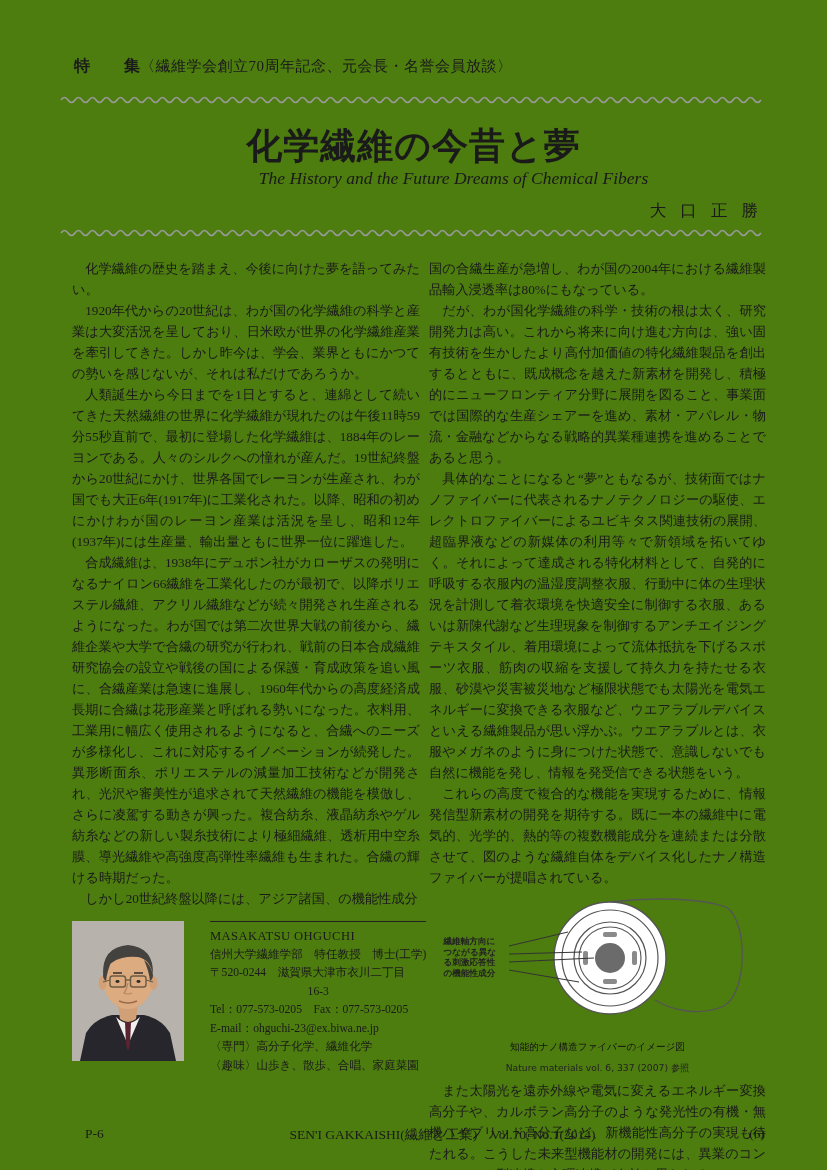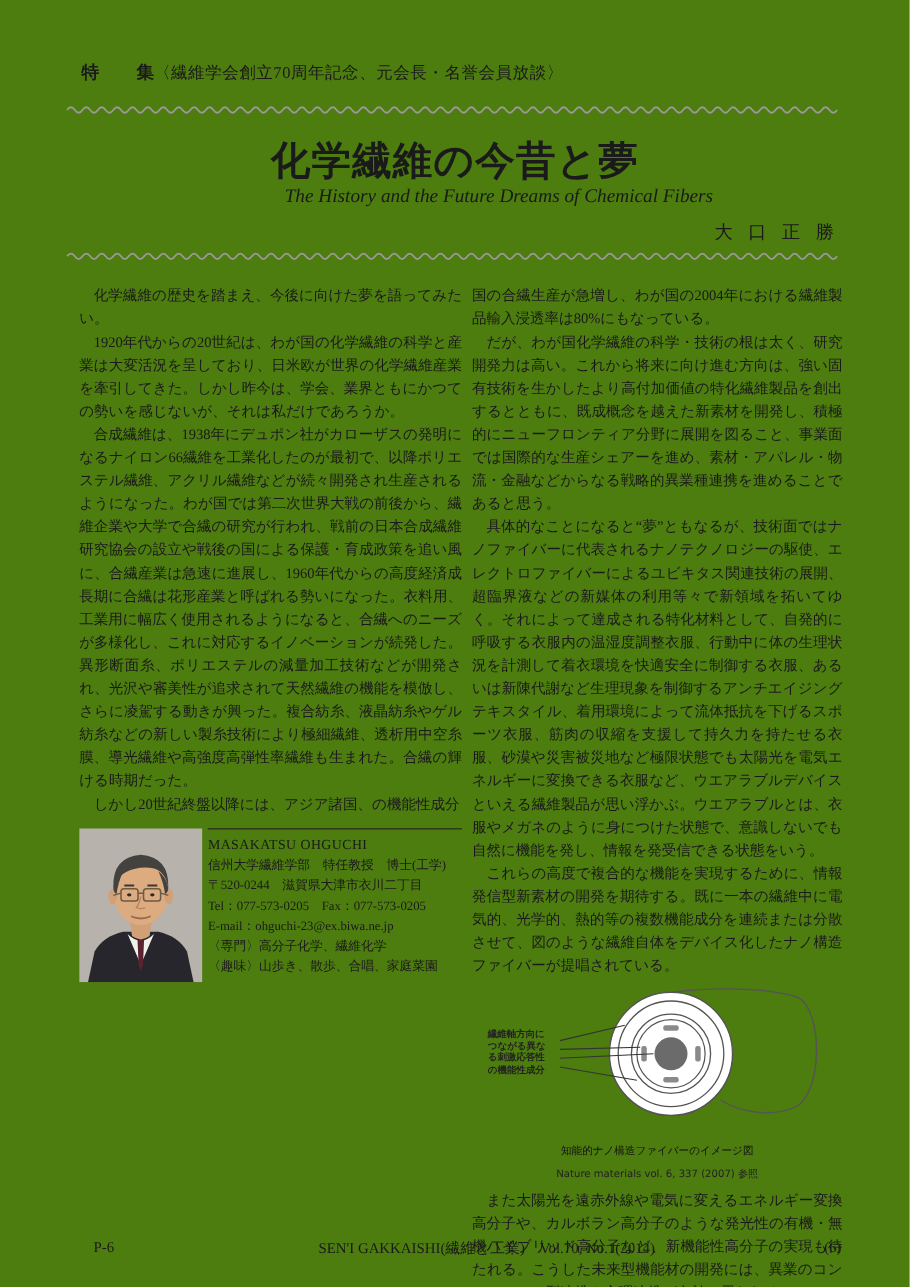--- a/index.html
+++ b/index.html
@@ -29,21 +29,21 @@
   
   .body-cols{position:absolute;left:72px;top:258px;width:694px;display:flex;gap:9px;}
   .col{font-size:13.2px;line-height:21px;text-align:justify;}
   .col-left{width:348px;}
   .col-right{width:337px;}
   p.para{margin:0;text-indent:1em;}
   p.para.no-indent{text-indent:0;}
   
   .bio{margin-top:12px;display:flex;align-items:flex-start;}
   .bio-photo{width:112px;height:140px;flex:0 0 auto;display:block;}
-  .bio-text{flex:1;margin-left:5px;border-top:1.5px solid #222;padding-top:5px;
+  .bio-text{flex:1;margin-left:26px;border-top:1.5px solid #222;padding-top:5px;
     font-size:11.6px;line-height:18.5px;text-align:left;}
   .bio-name{font-size:12.6px;letter-spacing:0.4px;}
   .bio-line{white-space:nowrap;}
   .bio-center{text-align:center;}
   
   .figure-block{margin:8px auto 2px;width:312px;position:relative;}
   .figure-canvas{display:block;width:312px;height:138px;}
   .figure-label{
     position:absolute;left:2px;top:40px;width:64px;
     font-family:"DejaVu Sans","Liberation Sans",sans-serif;
@@ -77,20 +77,21 @@
 
   <svg class="wave wave-2" viewBox="0 0 706 12" aria-hidden="true">
     <path fill="none" stroke="#9a9a9a" stroke-width="1.6" d="M1 7 q3.5 -5 7 0 q3.5 5 7 0 q3.5 -5 7 0 q3.5 5 7 0 q3.5 -5 7 0 q3.5 5 7 0 q3.5 -5 7 0 q3.5 5 7 0 q3.5 -5 7 0 q3.5 5 7 0 q3.5 -5 7 0 q3.5 5 7 0 q3.5 -5 7 0 q3.5 5 7 0 q3.5 -5 7 0 q3.5 5 7 0 q3.5 -5 7 0 q3.5 5 7 0 q3.5 -5 7 0 q3.5 5 7 0 q3.5 -5 7 0 q3.5 5 7 0 q3.5 -5 7 0 q3.5 5 7 0 q3.5 -5 7 0 q3.5 5 7 0 q3.5 -5 7 0 q3.5 5 7 0 q3.5 -5 7 0 q3.5 5 7 0 q3.5 -5 7 0 q3.5 5 7 0 q3.5 -5 7 0 q3.5 5 7 0 q3.5 -5 7 0 q3.5 5 7 0 q3.5 -5 7 0 q3.5 5 7 0 q3.5 -5 7 0 q3.5 5 7 0 q3.5 -5 7 0 q3.5 5 7 0 q3.5 -5 7 0 q3.5 5 7 0 q3.5 -5 7 0 q3.5 5 7 0 q3.5 -5 7 0 q3.5 5 7 0 q3.5 -5 7 0 q3.5 5 7 0 q3.5 -5 7 0 q3.5 5 7 0 q3.5 -5 7 0 q3.5 5 7 0 q3.5 -5 7 0 q3.5 5 7 0 q3.5 -5 7 0 q3.5 5 7 0 q3.5 -5 7 0 q3.5 5 7 0 q3.5 -5 7 0 q3.5 5 7 0 q3.5 -5 7 0 q3.5 5 7 0 q3.5 -5 7 0 q3.5 5 7 0 q3.5 -5 7 0 q3.5 5 7 0 q3.5 -5 7 0 q3.5 5 7 0 q3.5 -5 7 0 q3.5 5 7 0 q3.5 -5 7 0 q3.5 5 7 0 q3.5 -5 7 0 q3.5 5 7 0 q3.5 -5 7 0 q3.5 5 7 0 q3.5 -5 7 0 q3.5 5 7 0 q3.5 -5 7 0 q3.5 5 7 0 q3.5 -5 7 0 q3.5 5 7 0 q3.5 -5 7 0 q3.5 5 7 0 q3.5 -5 7 0 q3.5 5 7 0 q3.5 -5 7 0 q3.5 5 7 0 q3.5 -5 7 0 q3.5 5 7 0 q3.5 -5 7 0 q3.5 5 7 0 q3.5 -5 7 0 q3.5 5 7 0 q3.5 -5 7 0 q3.5 5 7 0 q3.5 -5 7 0 q3.5 5 7 0"></path>
   </svg>
 
   <div class="body-cols">
 
     <div class="col col-left">
       <p class="para">化学繊維の歴史を踏まえ、今後に向けた夢を語ってみたい。</p>
       <p class="para">1920年代からの20世紀は、わが国の化学繊維の科学と産業は大変活況を呈しており、日米欧が世界の化学繊維産業を牽引してきた。しかし昨今は、学会、業界ともにかつての勢いを感じないが、それは私だけであろうか。</p>
+      <p class="para">人類誕生から今日までを1日とすると、連綿として続いてきた天然繊維の世界に化学繊維が現れたのは午後11時59分55秒直前で、最初に登場した化学繊維は、1884年のレーヨンである。人々のシルクへの憧れが産んだ。19世紀終盤から20世紀にかけ、世界各国でレーヨンが生産され、わが国でも大正6年(1917年)に工業化された。以降、昭和の初めにかけわが国のレーヨン産業は活況を呈し、昭和12年(1937年)には生産量、輸出量ともに世界一位に躍進した。</p>
       <p class="para">合成繊維は、1938年にデュポン社がカローザスの発明になるナイロン66繊維を工業化したのが最初で、以降ポリエステル繊維、アクリル繊維などが続々開発され生産されるようになった。わが国では第二次世界大戦の前後から、繊維企業や大学で合繊の研究が行われ、戦前の日本合成繊維研究協会の設立や戦後の国による保護・育成政策を追い風に、合繊産業は急速に進展し、1960年代からの高度経済成長期に合繊は花形産業と呼ばれる勢いになった。衣料用、工業用に幅広く使用されるようになると、合繊へのニーズが多様化し、これに対応するイノベーションが続発した。異形断面糸、ポリエステルの減量加工技術などが開発され、光沢や審美性が追求されて天然繊維の機能を模倣し、さらに凌駕する動きが興った。複合紡糸、液晶紡糸やゲル紡糸などの新しい製糸技術により極細繊維、透析用中空糸膜、導光繊維や高強度高弾性率繊維も生まれた。合繊の輝ける時期だった。</p>
       <p class="para">しかし20世紀終盤以降には、アジア諸国、の機能性成分</p>
 
       <div class="bio">
         <svg class="bio-photo" viewBox="0 0 112 140" aria-hidden="true">
           <rect x="0" y="0" width="112" height="140" fill="#b7b3ac"></rect>
 
           <path d="M8 140 L14 112 Q22 98 40 94 L72 94 Q90 98 98 112 L104 140 Z" fill="#26262c"></path>
 
           <path d="M44 96 L56 124 L68 96 Q62 102 56 102 Q50 102 44 96 Z" fill="#f2f0ec"></path>
@@ -119,20 +120,21 @@
           <ellipse cx="45.5" cy="60.5" rx="2" ry="1.4" fill="#2e2a26"></ellipse>
           <ellipse cx="66.5" cy="60.5" rx="2" ry="1.4" fill="#2e2a26"></ellipse>
 
           <path d="M56 62 Q54 70 52 72 Q56 74 60 72" fill="none" stroke="#b9835c" stroke-width="1.2"></path>
           <path d="M47 80 Q56 84 65 80" fill="none" stroke="#9c6a4c" stroke-width="1.6"></path>
         </svg>
         <div class="bio-text">
           <div class="bio-line bio-name">MASAKATSU OHGUCHI</div>
           <div class="bio-line">信州大学繊維学部　特任教授　博士(工学)</div>
           <div class="bio-line">〒520-0244　滋賀県大津市衣川二丁目</div>
+          <div class="bio-line bio-center">16-3</div>
           <div class="bio-line">Tel：077-573-0205　Fax：077-573-0205</div>
           <div class="bio-line">E-mail：ohguchi-23@ex.biwa.ne.jp</div>
           <div class="bio-line">〈専門〉高分子化学、繊維化学</div>
           <div class="bio-line">〈趣味〉山歩き、散歩、合唱、家庭菜園</div>
         </div>
       </div>
     </div>
 
     <div class="col col-right">
       <p class="para no-indent">国の合繊生産が急増し、わが国の2004年における繊維製品輸入浸透率は80%にもなっている。</p>

